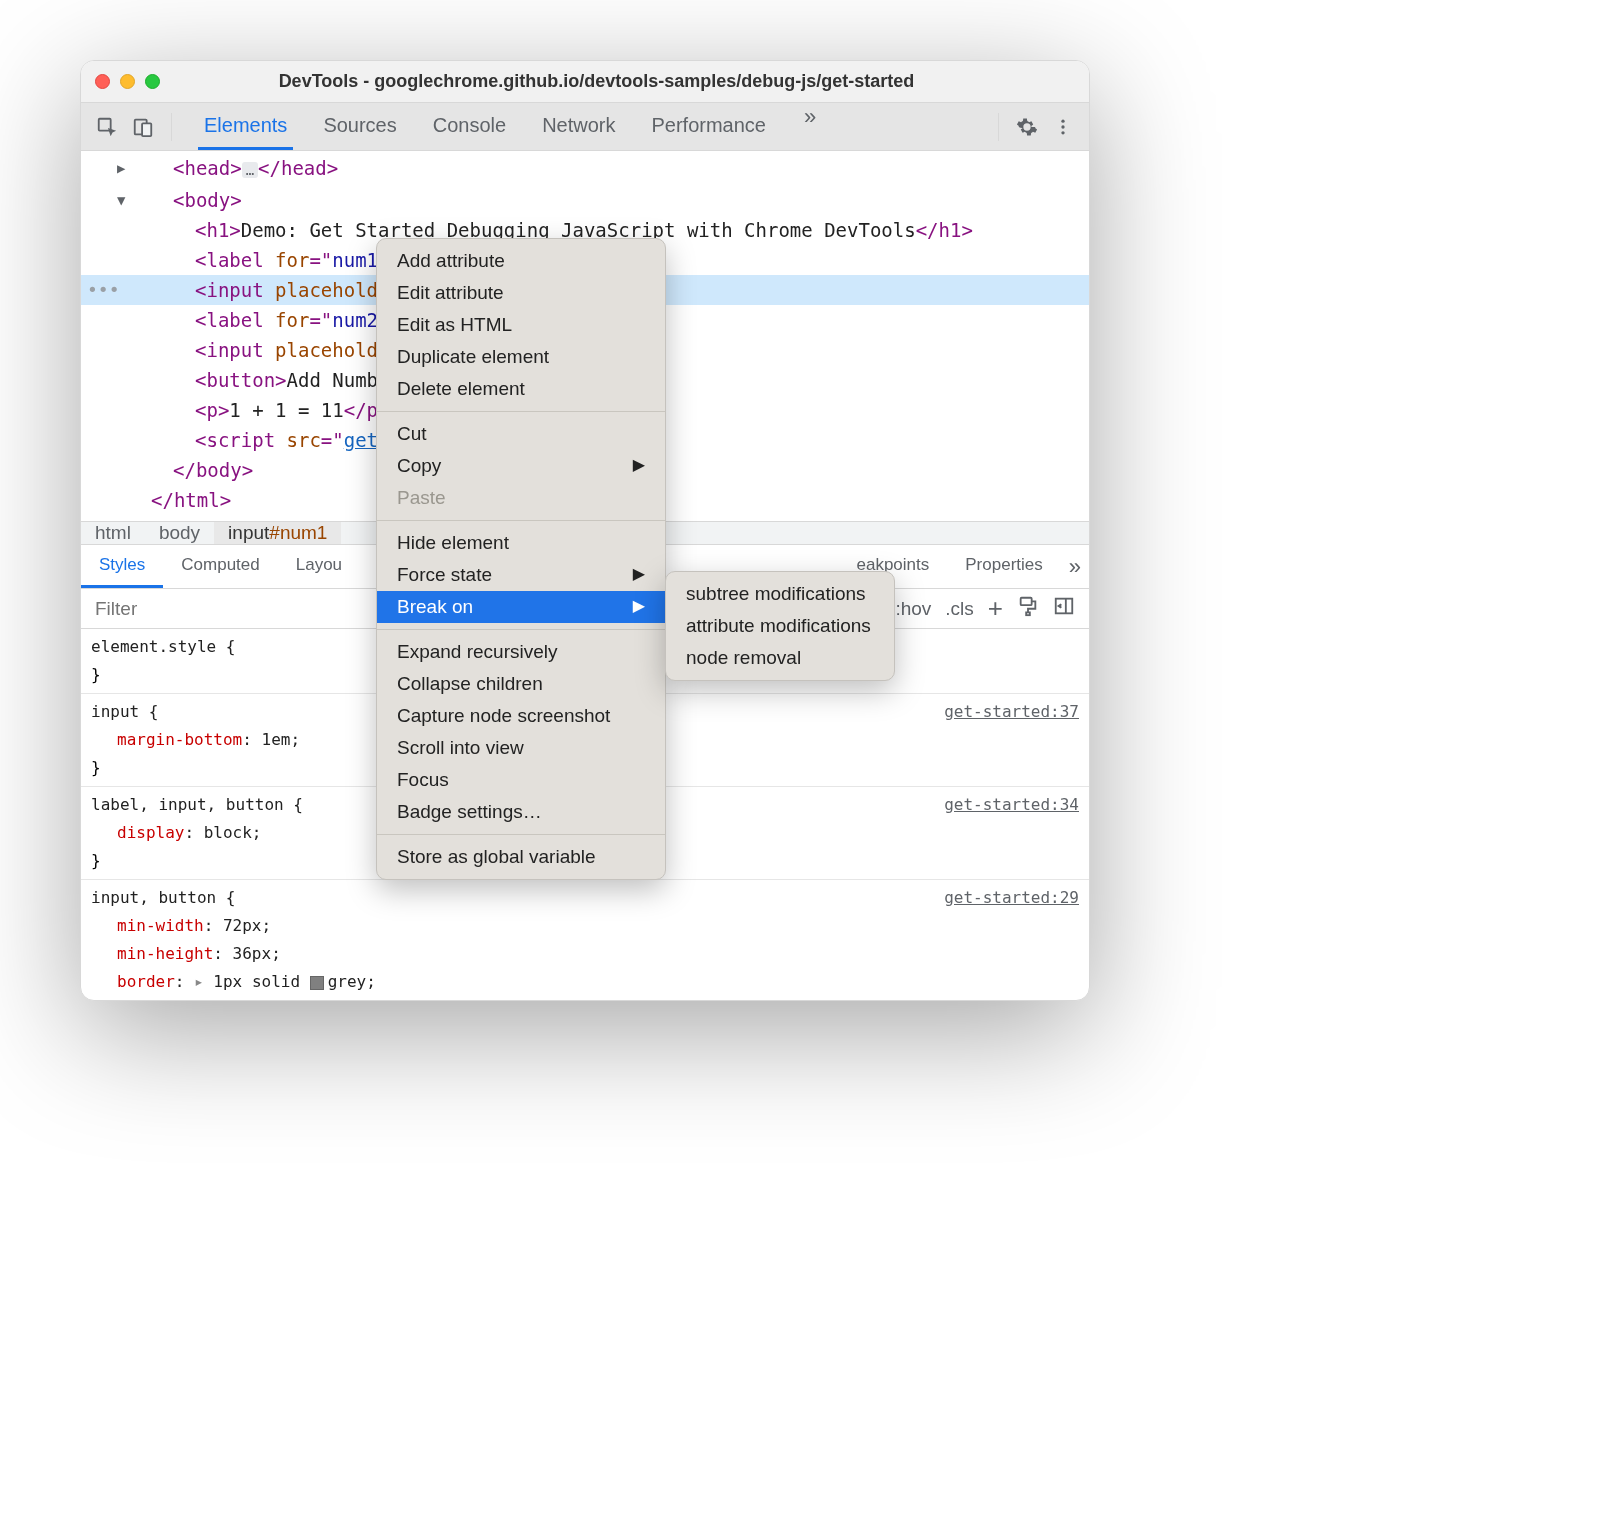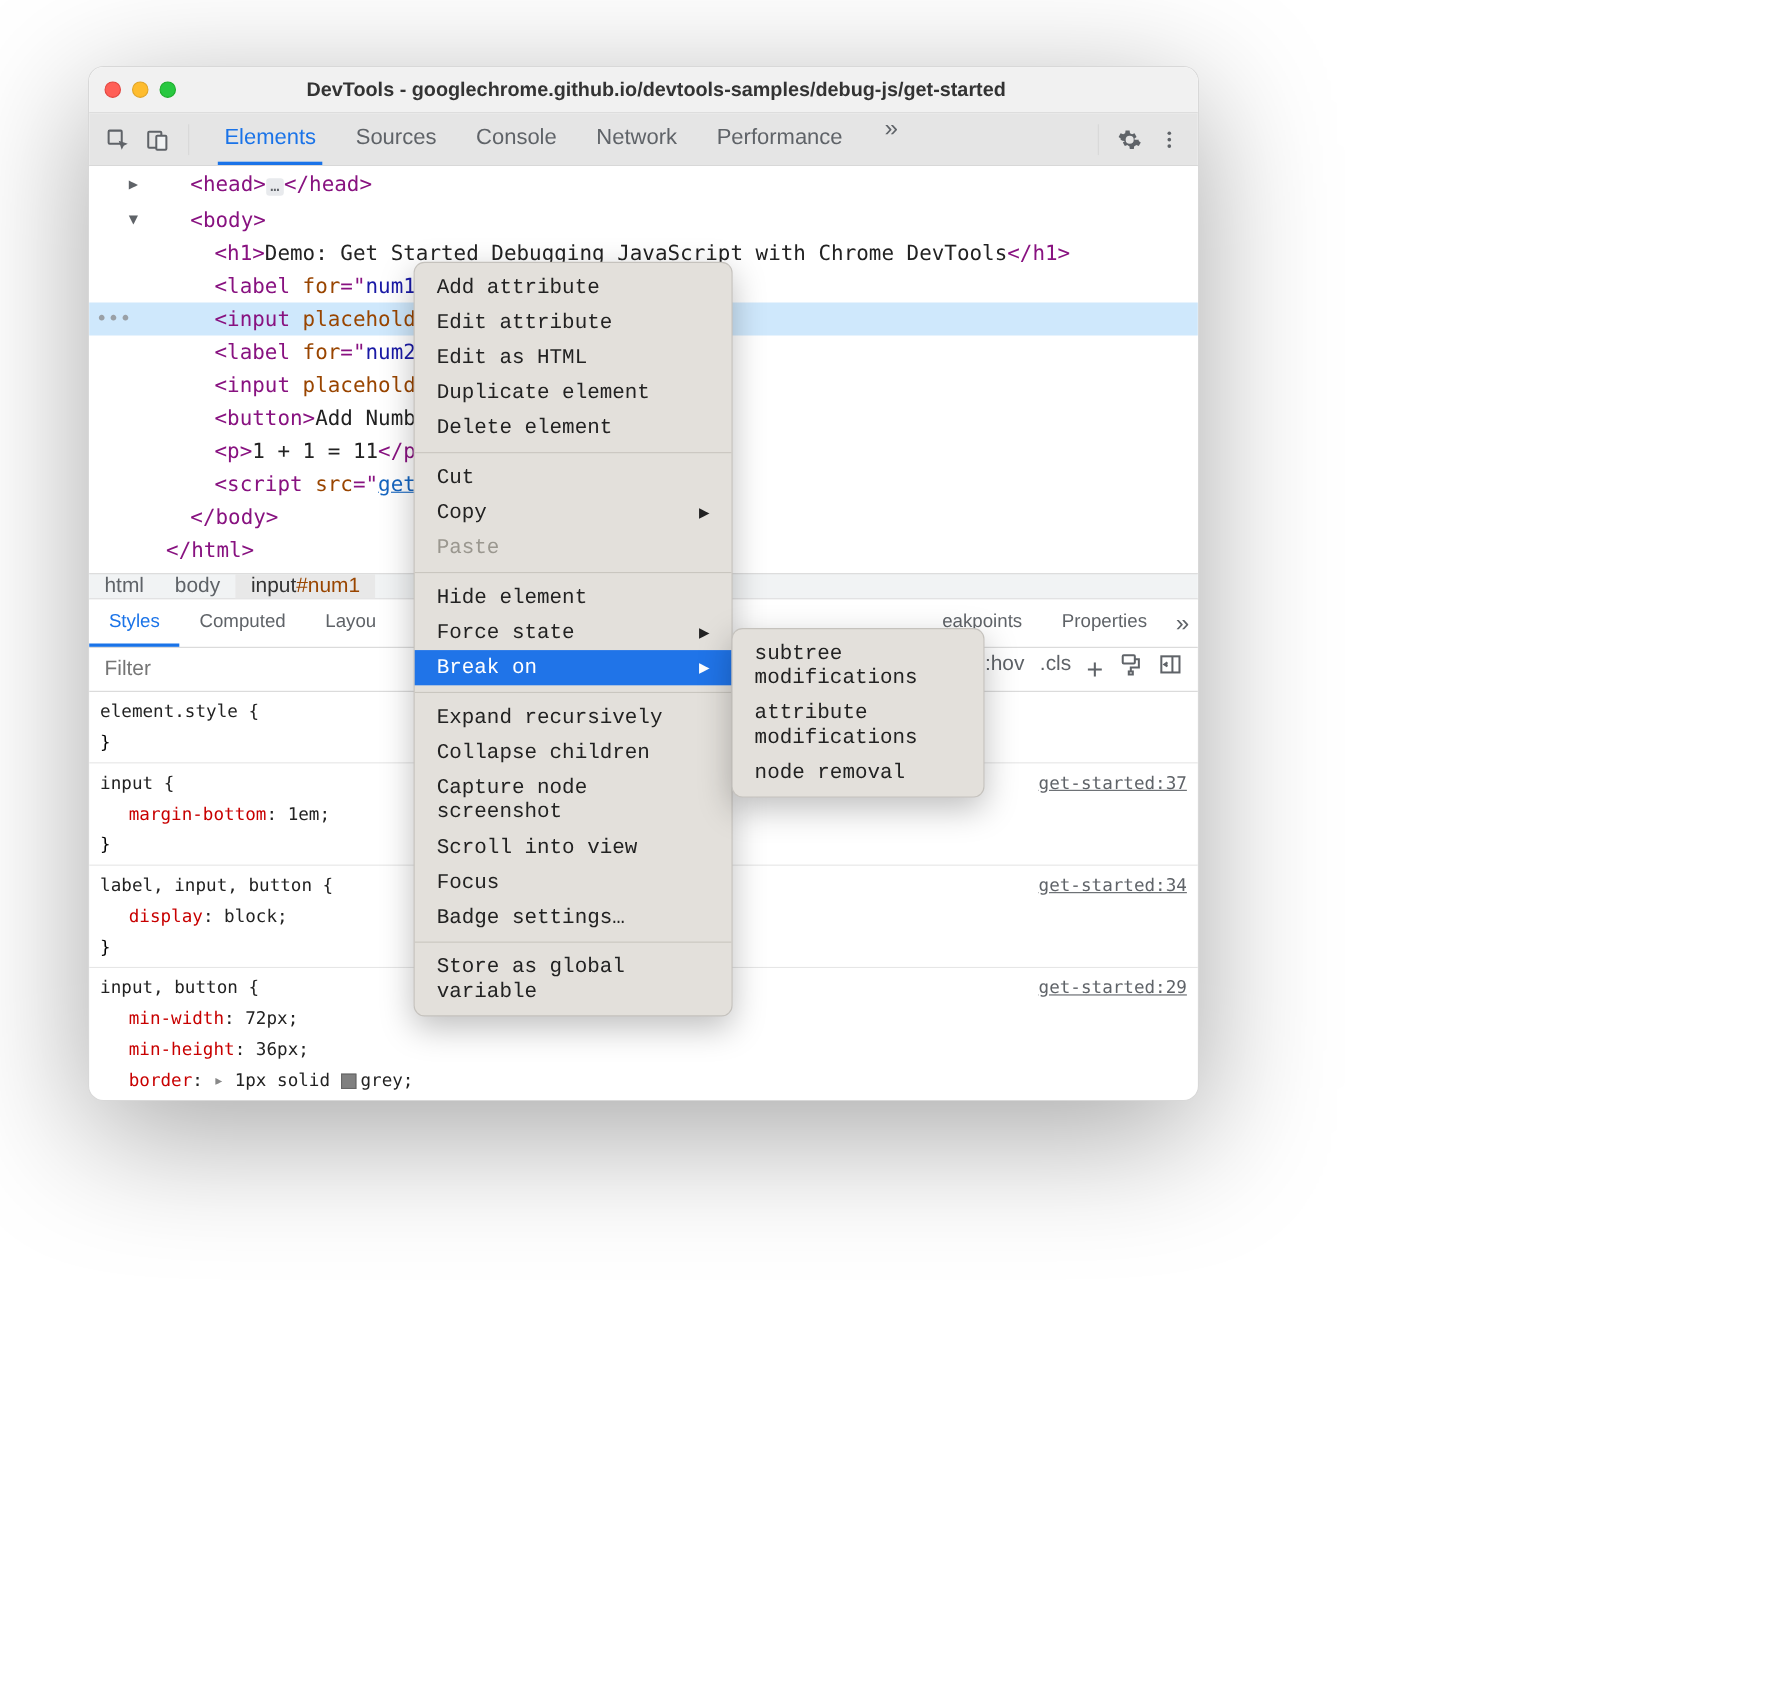--- a/index.html
+++ b/index.html
@@ -115,21 +115,21 @@
   .filter-row {
     display: flex; align-items: center;
     border-bottom: 1px solid #d8d8d8;
     height: 40px;
   }
   .filter-input {
     flex: 1; border: none; font-size: 19px; padding: 0 14px;
     color: #5f6368; background: transparent; outline: none;
     font-family: inherit;
   }
-  .filter-tools { display: flex; gap: 14px; padding-right: 14px; color: #5f6368; font-size: 19px; }
+  .filter-tools { display: flex; gap: 14px; padding-right: 14px; align-items: center; color: #5f6368; font-size: 19px; }
   
   .styles-body {
     font-family: "SF Mono", Menlo, Consolas, monospace;
     font-size: 16px; line-height: 28px;
   }
   .rule {
     border-top: 1px solid #e6e6e6;
     padding: 4px 10px;
     position: relative;
   }
@@ -155,21 +155,21 @@
     border-radius: 10px;
     box-shadow: 0 10px 30px rgba(0,0,0,0.25);
     font-size: 19px;
     color: #222;
     padding: 6px 0;
     z-index: 100;
     width: 290px;
   }
   .ctx-item {
     padding: 5px 20px;
-    display: flex; justify-content: space-between; align-items: center; font-family: Liberation Mono, monospace;
+    display: flex; justify-content: space-between; 
   }
   .ctx-item.hl { background: #2074e8; color: #fff; }
   .ctx-item.disabled { color: #9a978f; }
   .ctx-sep { height: 1px; background: #c9c6bf; margin: 6px 0; }
   .ctx-sub {
     position: absolute;
     left: 288px; top: 332px;
     background: #e3e0db;
     border: 1px solid #c5c2bd;
     border-radius: 10px;

